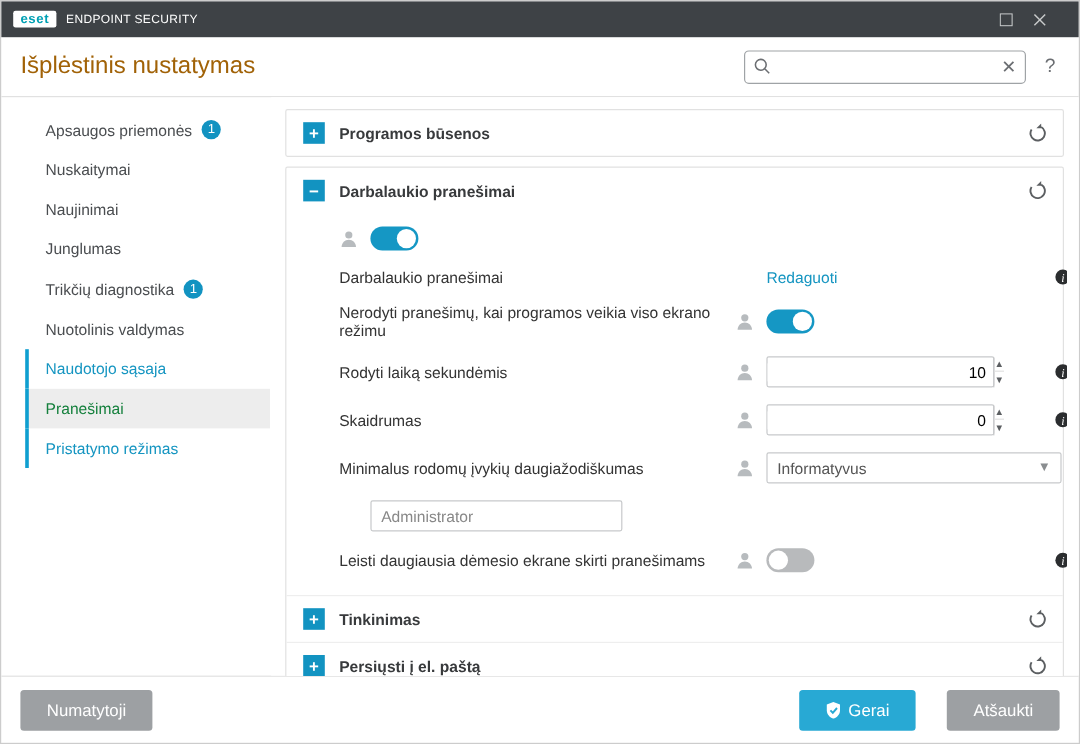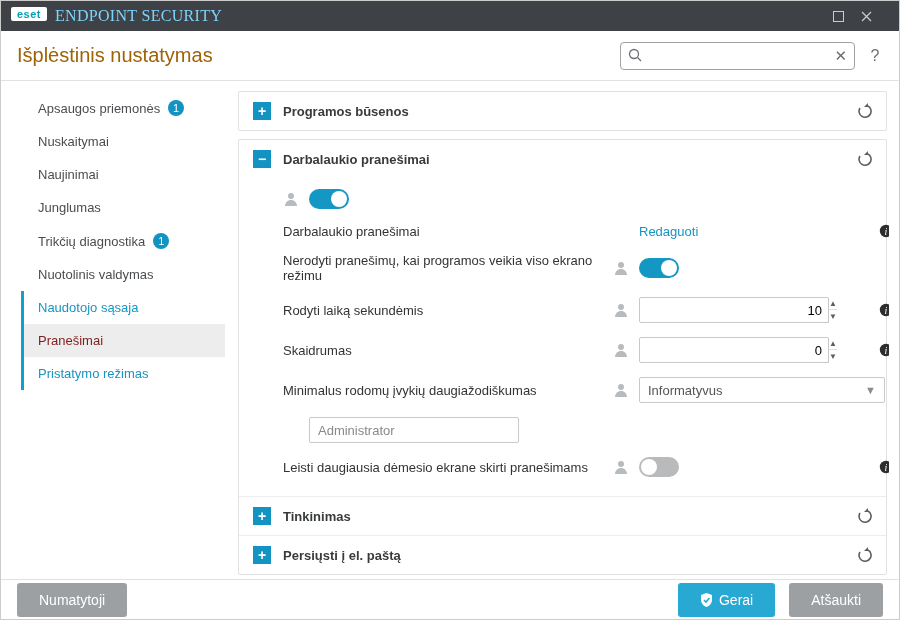--- a/index.html
+++ b/index.html
@@ -1,40 +1,40 @@
 <!DOCTYPE html>
 <html><head>
 <meta charset="utf-8">
 <style>
   * { box-sizing: border-box; }
   html, body { margin:0; padding:0; font-family: "Segoe UI", Arial, sans-serif; font-size:13px; color:#333; background:#fff; }
   .window { width:900px; height:620px; display:flex; flex-direction:column; border:1px solid #ccc; overflow:hidden; }
   
   .titlebar { height:30px; background:#3e4246; color:#c9cbcc; display:flex; align-items:center; padding:0 10px; font-size:12px; letter-spacing:0.3px; }
-  .titlebar .brand { display:flex; align-items:flex-start; gap:8px; }
+  .titlebar .brand { display:flex; align-items:center; gap:8px; }
   .titlebar .brand .logo { background:#fff; color:#00a0b4; font-weight:700; font-size:11px; padding:1px 6px; border-radius:2px; letter-spacing:0.5px; }
-  .titlebar .brand .prod { color:#7dd3fc; font-size:16px;font-family:Liberation Serif, serif; }
+  .titlebar .brand .prod { color:#ffffff; font-size:10px; }
   .titlebar .spacer { flex:1; }
   .titlebar .win-btn { width:28px; text-align:center; color:#c9cbcc; cursor:default; }
   
   .header { height:50px; display:flex; align-items:center; padding:0 16px; border-bottom:1px solid #e1e1e1; gap:12px; }
   .header h1 { margin:0; font-size:20px; font-weight:400; color:#a16207; flex:0 0 auto; }
   .header .hspacer { flex:1; }
   .search { position:relative; width:235px; }
   .search input { width:100%; height:28px; border:1px solid #9fa3a6; border-radius:4px; padding:2px 52px 2px 28px; font-size:13px; outline:none; }
   .search .mag { position:absolute; left:8px; top:6px; color:#6b6e72; }
   .search .clear { position:absolute; right:8px; top:5px; color:#6b6e72; font-size:15px; }
   .help-q { width:16px; text-align:center; color:#6b6e72; font-size:16px; }
   
   .body { flex:1; display:flex; min-height:0; }
   .sidebar { width:225px; border-right:1px solid transparent; padding:10px 0 10px 20px; }
   .sidebar .item { display:flex; align-items:center; padding:9px 12px 9px 14px; color:#4a4d50; cursor:default; gap:8px; border-left:3px solid transparent; }
   .sidebar .item.active-group { border-left-color:#0f9fd0; }
   .sidebar .item.sub { padding-left:14px; color:#1595c1; }
-  .sidebar .item.sub.selected { background:#ededed; color:#7f1d1d; }
+  .sidebar .item.sub.selected { background:#ededed; color:#15803d; }
   .sidebar .badge-count { background:#1293c1; color:#fff; border-radius:9px; min-width:16px; height:16px; font-size:11px; display:inline-flex; align-items:center; justify-content:center; padding:0 4px; }
   
   .main { flex:1; position:relative; overflow:hidden; background:#fff; }
   .main-scroll { position:absolute; inset:0 10px 0 6px; overflow-y:auto; padding:10px 2px 10px 6px; }
   .main-scroll::-webkit-scrollbar { width:8px; }
   .main-scroll::-webkit-scrollbar-thumb { background:#c5c7c9; border-radius:4px; }
   .panel { border:1px solid #e1e1e1; border-radius:2px; margin-bottom:8px; background:#fff; }
   .panel-head { display:flex; align-items:center; padding:10px 14px; gap:12px; font-weight:700; color:#383a3c; }
   .panel-head .expander { width:18px; height:18px; background:#1293c1; color:#fff; display:inline-flex; align-items:center; justify-content:center; font-weight:900; font-size:14px; line-height:1; }
   .panel-head .hspacer { flex:1; }
@@ -58,21 +58,21 @@
   .num-field, .text-field, .select-field { height:26px; border:1px solid #c7c9cb; border-radius:2px; background:#fff; display:flex; align-items:center; }
   .num-field { width:190px; }
   .num-field input { border:none; outline:none; flex:1; text-align:right; padding:0 6px; font-size:13px; }
   .num-field .steppers { width:18px; display:flex; flex-direction:column; border-left:1px solid #c7c9cb; }
   .num-field .steppers span { height:12.5px; font-size:8px; color:#5c5f62; display:flex; align-items:center; justify-content:center; border-bottom:1px solid #e1e1e1; }
   .num-field .steppers span:last-child { border-bottom:none; }
   .select-field { width:246px; padding:0 8px; justify-content:space-between; color:#555; }
   .select-field .chev { color:#8a8d90; font-size:11px; }
   .text-field { width:210px; padding:0 8px; color:#888;text-align:center; }
   
-  .footer { height:40px; border-top:1px solid #e1e1e1; display:flex; align-items:center; padding:0 16px; gap:14px; }
+  .footer { height:56px; border-top:1px solid #e1e1e1; display:flex; align-items:center; padding:0 16px; gap:26px; }
   .btn { height:34px; border:none; border-radius:3px; padding:0 22px; font-size:14px; color:#fff; cursor:default; display:inline-flex; align-items:center; gap:6px; }
   .btn.gray { background:#9da0a3; }
   .btn.primary { background:#28a9d4; }
   .footer .fspacer { flex:1; }
   svg { display:block; }
 </style>
 </head>
 <body>
 
 <div class="window">

